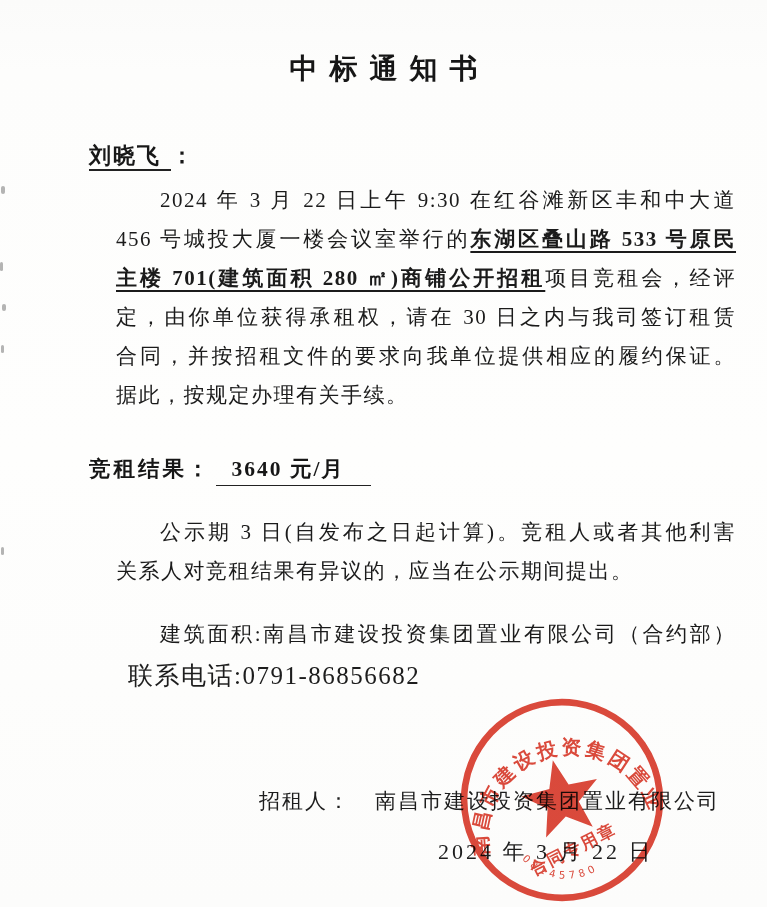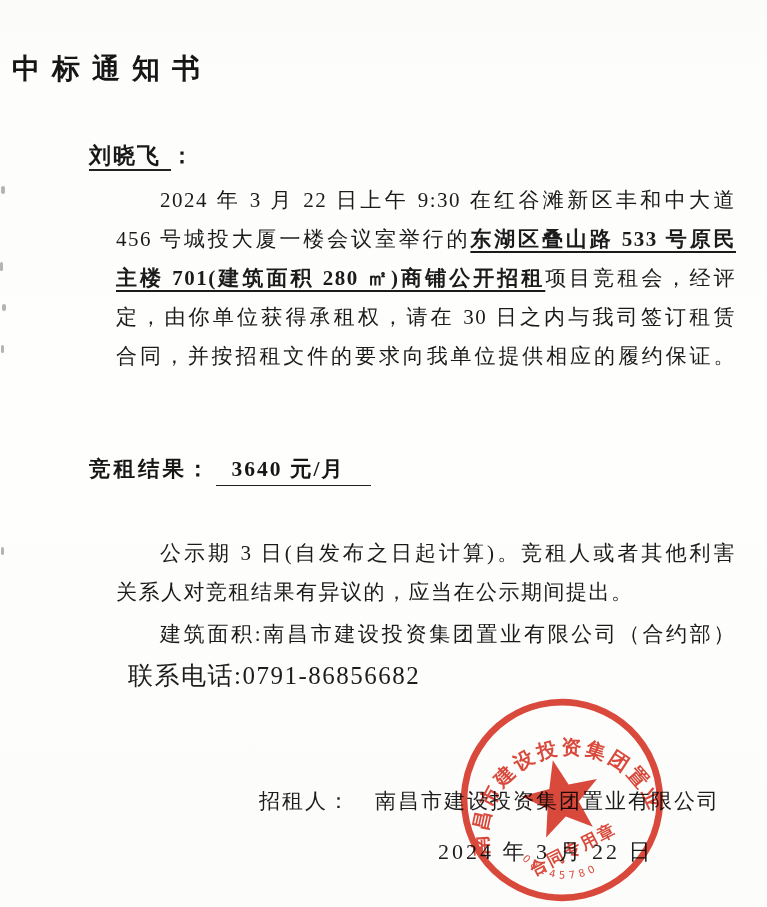--- a/index.html
+++ b/index.html
@@ -6,36 +6,36 @@
   .page{
     position:relative;
     width:767px;height:907px;
     background:linear-gradient(180deg,#fbfbfa 0%,#fdfdfc 8%,#fefefd 50%,#fcfcfb 100%);
     font-family:"Liberation Serif","DejaVu Serif",serif;
     color:#1d1d1d;
     overflow:hidden;
   }
   .title{
     position:absolute;top:50px;left:0;width:100%;
-    font-size:28px;font-weight:bold;
+    text-align:center;font-size:28px;font-weight:bold;
     letter-spacing:12px;text-indent:12px;color:#161616;
   }
   .salutation{
     position:absolute;top:141px;left:89px;
     font-size:22px;font-weight:bold;letter-spacing:2px;color:#181818;
   }
   .salutation .name{
     border-bottom:2px solid #222;padding:0 10px 1px 0;text-align:right;
   }
   .body-block{
     position:absolute;left:88px;width:620px;
     font-size:21px;letter-spacing:1.5px;line-height:39px;color:#1b1b1b;margin-left:28px;
   }
   .para1{top:181px;}
-  .para2{top:534px;}
+  .para2{top:513px;}
   .line{white-space:nowrap;}
   .line.fill{text-align:justify;text-align-last:justify;white-space:normal;}
   .indent{text-indent:44px;}
   .emph{
     font-weight:bold;
     text-decoration:underline;
     text-decoration-thickness:1.6px;
     text-underline-offset:5px;
   }
   .result-line{
@@ -76,20 +76,21 @@
   <div class="title">中标通知书</div>
 
   <div class="salutation"><span class="name">刘晓飞</span><span>：</span></div>
 
   <div class="body-block para1">
     <div class="line fill indent">2024 年 3 月 22 日上午 9:30 在红谷滩新区丰和中大道</div>
     <div class="line fill"><span>456 号城投大厦一楼会议室举行的</span><span class="emph">东湖区叠山路 533 号原民</span></div>
     <div class="line fill"><span class="emph">主楼 701(建筑面积 280 ㎡)商铺公开招租</span><span>项目竞租会，经评</span></div>
     <div class="line fill">定，由你单位获得承租权，请在 30 日之内与我司签订租赁</div>
     <div class="line fill">合同，并按招租文件的要求向我单位提供相应的履约保证。</div>
+    <div class="line">据此，按规定办理有关手续。</div>
   </div>
 
   <div class="result-line"><span class="label">竞租结果：</span><span class="value">3640 元/月</span></div>
 
   <div class="body-block para2">
     <div class="line fill indent">公示期 3 日(自发布之日起计算)。竞租人或者其他利害</div>
     <div class="line">关系人对竞租结果有异议的，应当在公示期间提出。</div>
   </div>
 
   <div class="body-block supervisor-line line fill indent">建筑面积:南昌市建设投资集团置业有限公司（合约部）</div>

